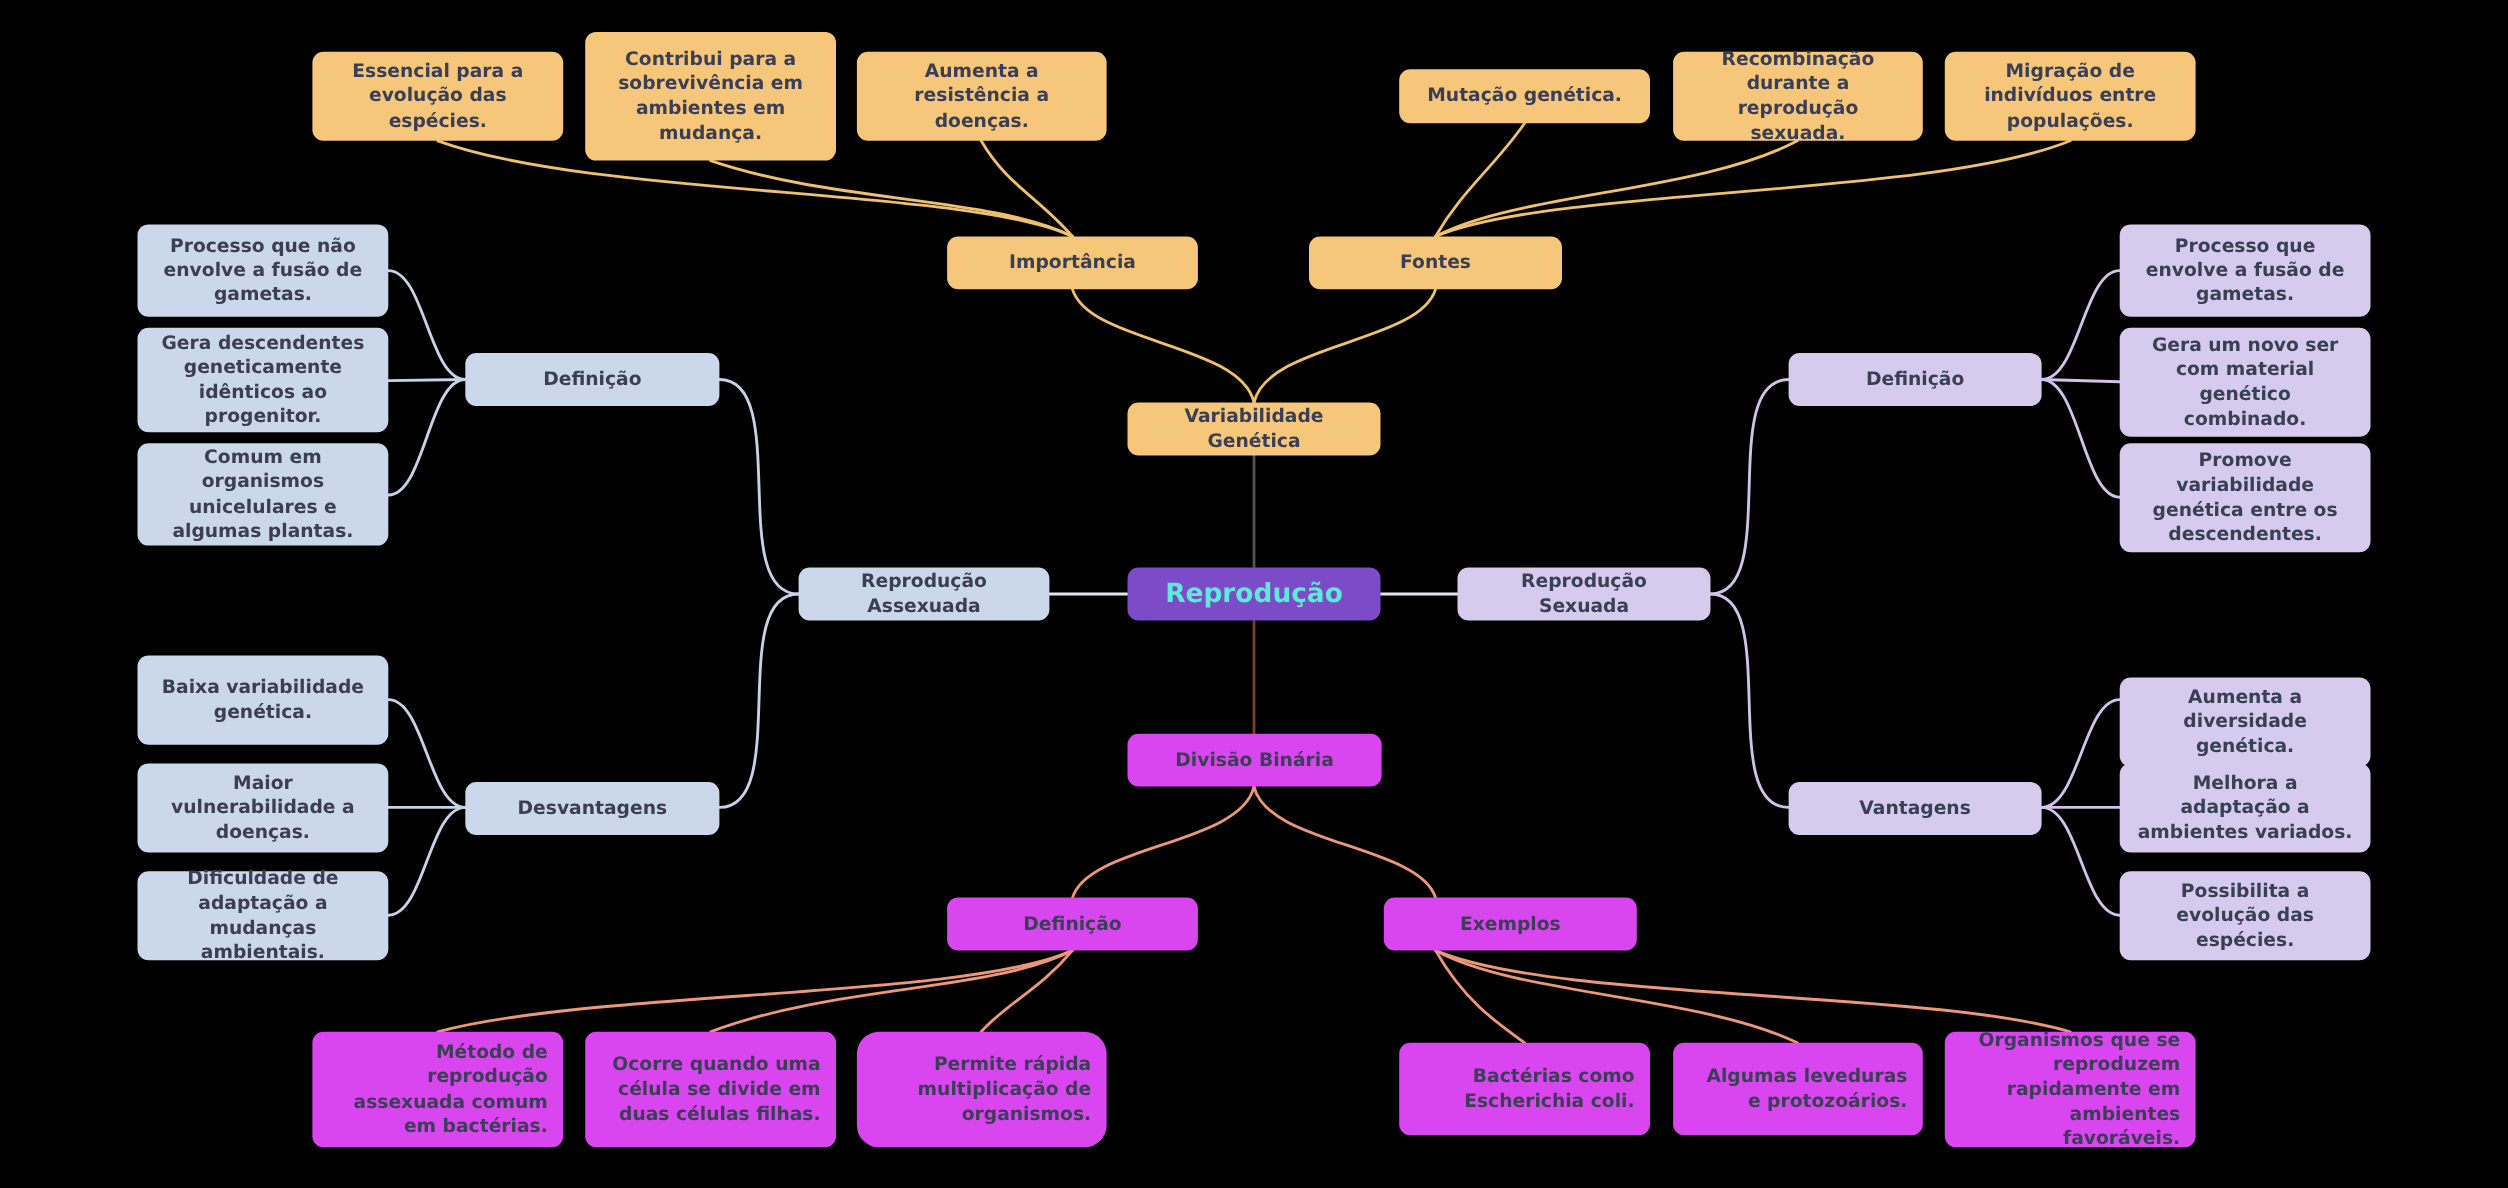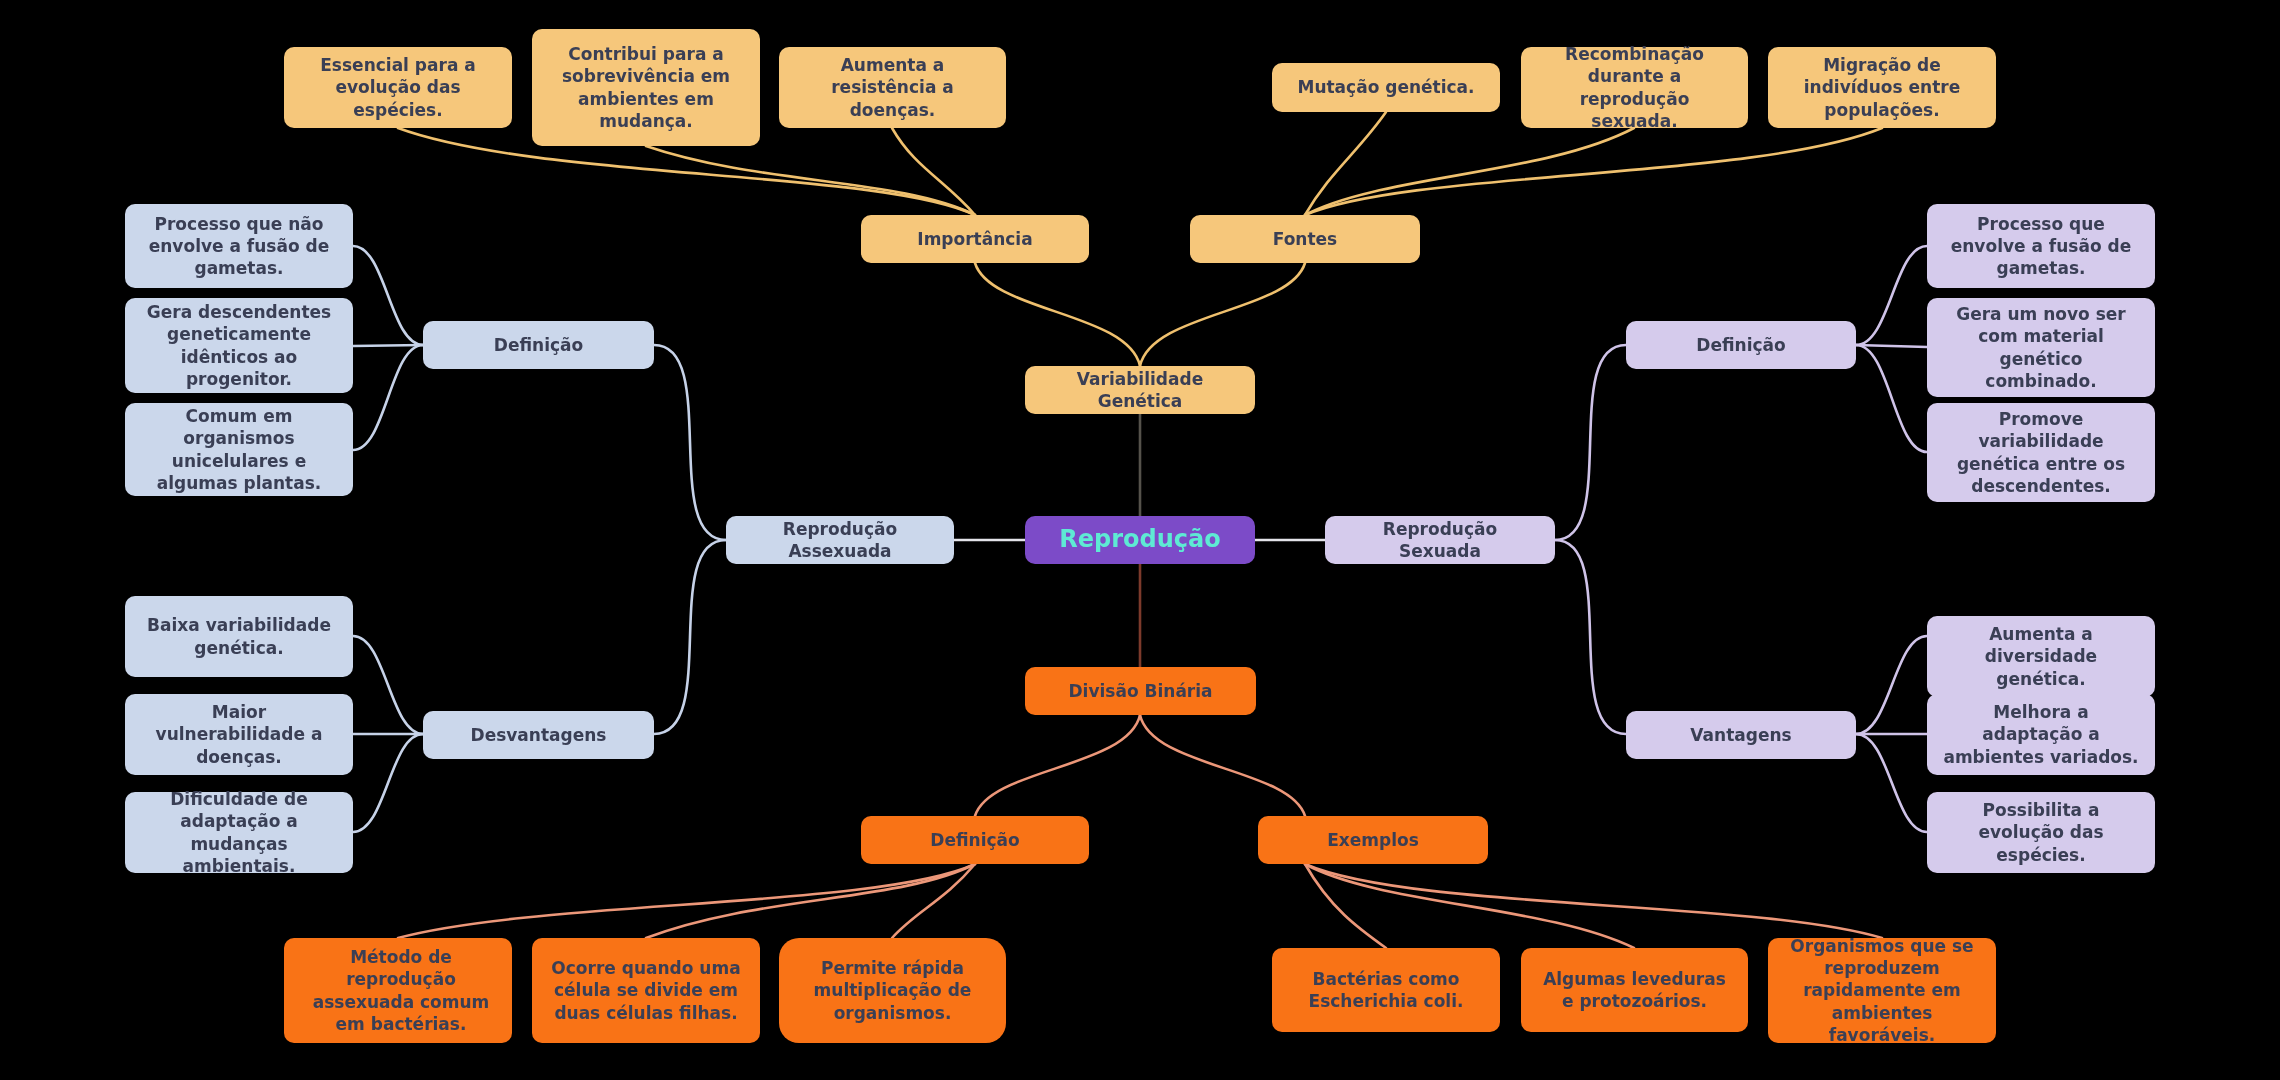--- a/index.html
+++ b/index.html
@@ -15,21 +15,21 @@
   .e-maroon{stroke:#7C3A2B;}
   .e-light{stroke:#E4E4EA;}
 
   .node{position:absolute;display:flex;align-items:center;justify-content:center;
         text-align:center;border-radius:10px;font-weight:bold;color:#3A3F55;
         padding:8px 14px;box-sizing:border-box;font-size:17px;line-height:1.3;cursor:pointer;}
   .fill-purple{background:#7C4BC8;color:#5eead4;font-size:24px;}
   .fill-blue{background:#CBD7EB;}
   .fill-lav{background:#D5CBEC;}
   .fill-orange{background:#F6C77B;}
-  .fill-sal{background:#f97316;}
+  .fill-sal{background:#d946ef;text-align:right;}
 
   
   .p-center{left:1025px;top:516px;width:230px;height:48px;}
   .p-asexual{left:726px;top:516px;width:228px;height:48px;}
   .p-sexual{left:1325px;top:516px;width:230px;height:48px;}
   .p-variability{left:1025px;top:366px;width:230px;height:48px;}
   .p-binary{left:1025px;top:667px;width:231px;height:48px;}
 
   .p-l-def{left:423px;top:321px;width:231px;height:48px;}
   .p-l-des{left:423px;top:711px;width:231px;height:48px;}

